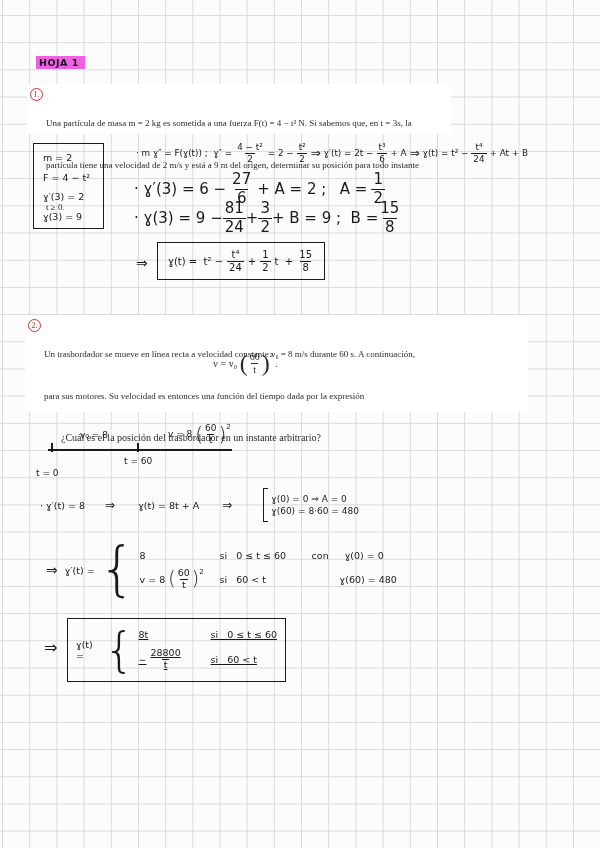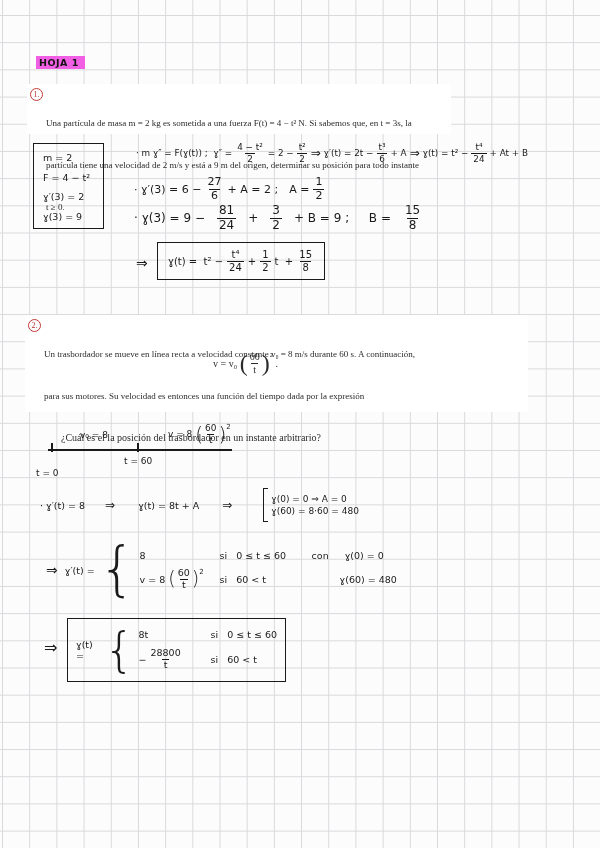--- a/index.html
+++ b/index.html
@@ -90,29 +90,29 @@
     <span class="arr">⇒</span>
     <span>ɣ′(t) = 2t −</span>
     <span class="fr"><span class="nm">t³</span><span class="dn">6</span></span>
     <span>+ A</span>
     <span class="arr">⇒</span>
     <span>ɣ(t) = t² −</span>
     <span class="fr"><span class="nm">t⁴</span><span class="dn">24</span></span>
     <span>+ At + B</span>
   </div>
 
-  <div class="row hw" style="left:134px; top:176px; height:26px; gap:4px; font-size:11px;text-align:right;">
+  <div class="row hw" style="left:134px; top:176px; height:26px; gap:4px; font-size:15px;text-align:right;">
     <span>· ɣ′(3) = 6 −</span>
     <span class="fr"><span class="nm">27</span><span class="dn">6</span></span>
     <span>+ A = 2 ;</span>
     <span>  A =</span>
     <span class="fr"><span class="nm">1</span><span class="dn">2</span></span>
   </div>
 
-  <div class="row hw" style="left:134px; top:205px; height:26px; gap:12px; font-size:12px;">
+  <div class="row hw" style="left:134px; top:205px; height:26px; gap:0; font-size:15px;">
     <span>· ɣ(3) = 9 −</span>
     <span class="fr"><span class="nm">81</span><span class="dn">24</span></span>
     <span>+</span>
     <span class="fr"><span class="nm">3</span><span class="dn">2</span></span>
     <span>+ B = 9 ;</span>
     <span>  B =</span>
     <span class="fr"><span class="nm">15</span><span class="dn">8</span></span>
   </div>
 
   <span class="abs hw" style="left:136px; top:255px; font-size:14px;">⇒</span>
@@ -190,21 +190,21 @@
       <span class="cell">si   60 &lt; t</span>
       <span class="cell" style="margin-left:28px;">ɣ(60) = 480</span>
     </span>
   </div>
 
   <span class="abs hw" style="left:44px; top:638px; font-size:16px;">⇒</span>
   <div class="abs bx" style="left:67px; top:618px; width:219px; height:64px;">
     <div class="hw" style="display:flex; align-items:center; gap:4px; font-size:9.5px; padding:5px 8px; height:100%;">
       <span>ɣ(t) =</span>
       <span class="brace" style="font-size:48px;">{</span>
-      <span class="cases" style="grid-template-columns:72px auto; row-gap:8px;">
+      <span class="cases" style="grid-template-columns:72px auto; row-gap:8px;text-decoration:underline;">
         <span class="cell">8t</span>
         <span class="cell">si   0 ≤ t ≤ 60</span>
         <span class="cell">
           <span>−</span>
           <span class="fr" style="margin-left:2px;"><span class="nm">28800</span><span class="dn">t</span></span>
         </span>
         <span class="cell">si   60 &lt; t</span>
       </span>
     </div>
   </div>

